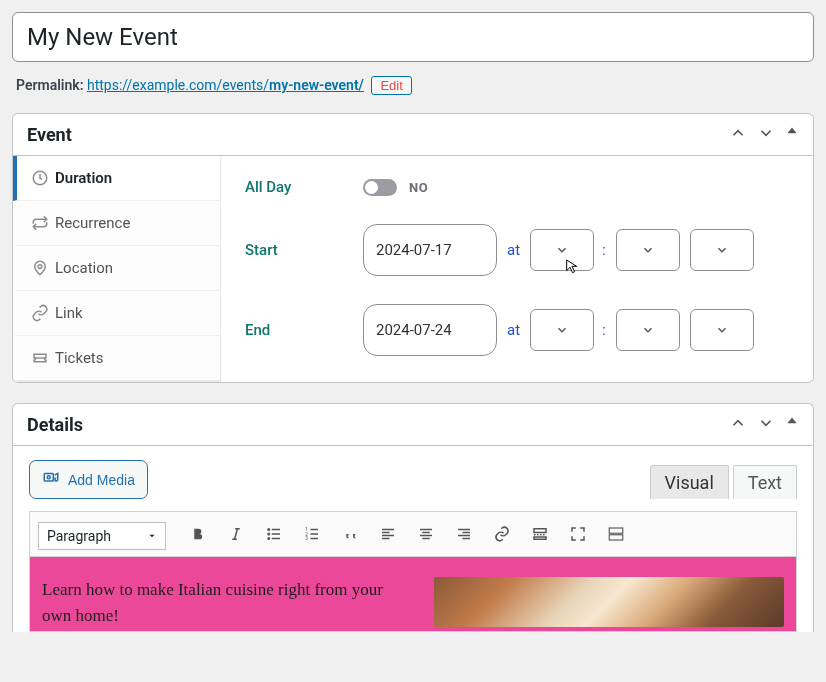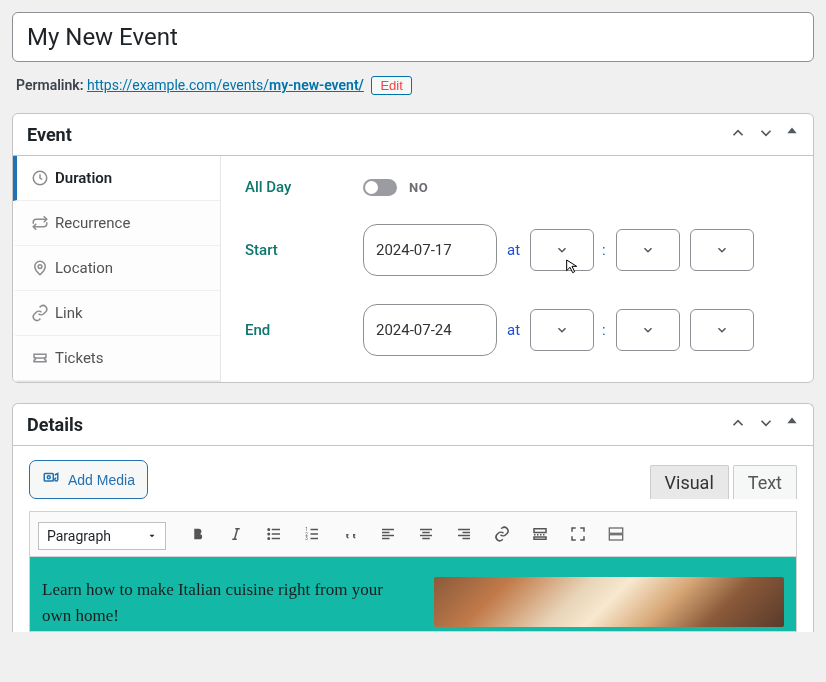--- a/index.html
+++ b/index.html
@@ -132,21 +132,21 @@
     .format-select {
       display: inline-flex; align-items: center; justify-content: space-between;
       background: #fff; border: 1px solid #c1c1c1; height: 28px; width: 128px;
       padding: 0 8px; font-size: 14px; cursor: pointer; margin-right: 10px;
     }
     .tool-btn {
       width: 32px; height: 32px; display: inline-flex; align-items: center;
       justify-content: center; cursor: pointer; color: #555; border-radius: 2px;
     }
     .editor-area {
-      border: 1px solid #d1d1d1; border-top: none; background: #14b8a6;
+      border: 1px solid #d1d1d1; border-top: none; background: #ec4899;
       padding: 20px 12px 0; min-height: 75px; display: flex; gap: 20px;
     }
     .editor-text { flex: 1; font-family: Georgia, serif; font-size: 17px; line-height: 1.55; color: #1d1d1d; }
     .editor-img {
       width: 350px; height: 50px;
       background: linear-gradient(135deg, #8a5a3a 0%, #c27b4a 20%, #e8d4b8 40%, #f8e8d0 50%, #d8a878 65%, #8a5a3a 80%, #5a3a2a 100%);
       border-radius: 2px;
     }
     .cursor-svg { position: absolute; left: 564px; top: 258px; pointer-events: none; }
   </style>

